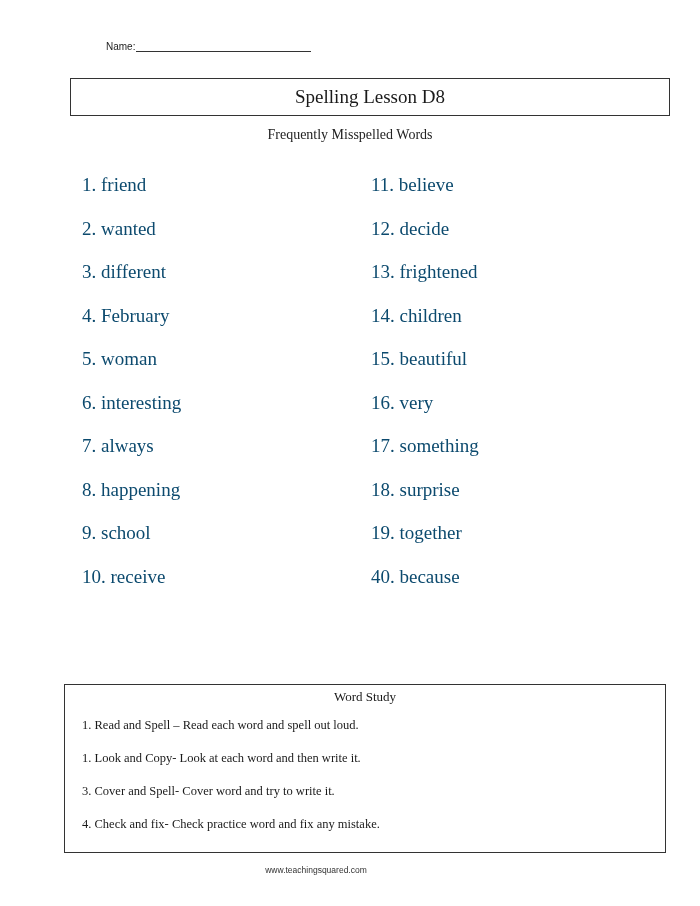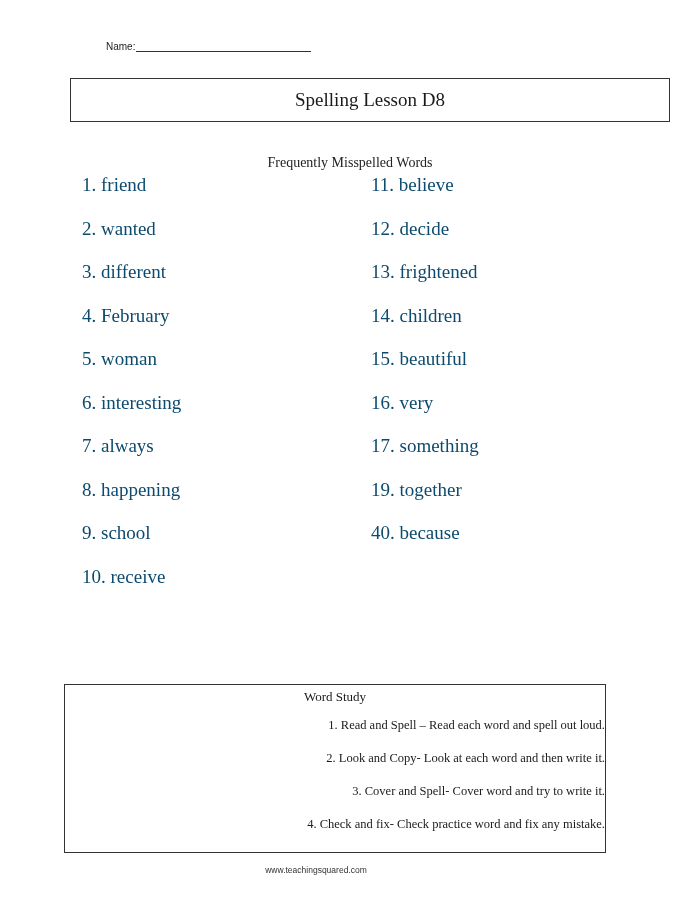--- a/index.html
+++ b/index.html
@@ -1,28 +1,28 @@
 <!DOCTYPE html>
 <html><head>
   <meta charset="utf-8">
   <style>
     html, body { margin: 0; padding: 0; background: #ffffff; }
     body { width: 700px; height: 906px; position: relative; overflow: hidden; color: #1a1a1a; }
     .name-line { position: absolute; left: 66px; top: 41px; font-family: "Liberation Sans", sans-serif; font-size: 10px; color: #222; display: flex; align-items: flex-end; padding-left: 40px; }
     .name-line .blank { display: inline-block; width: 175px; border-bottom: 1px solid #333; height: 10px; margin-left: 1px; }
-    .title-box { position: absolute; left: 70px; top: 78px; width: 600px; height: 44px; border: 1px solid #333; box-sizing: border-box; display: flex; align-items: center; justify-content: center; font-family: "Liberation Serif", serif; font-size: 19px; color: #1a1a1a; }
-    .subtitle { position: absolute; left: 0; top: 127px; width: 700px; text-align: center; font-family: "Liberation Serif", serif; font-size: 14px; color: #222; margin-top: 28px; }
+    .title-box { position: absolute; left: 70px; top: 78px; width: 600px; height: 38px; border: 1px solid #333; box-sizing: border-box; display: flex; align-items: center; justify-content: center; font-family: "Liberation Serif", serif; font-size: 19px; color: #1a1a1a; }
+    .subtitle { position: absolute; left: 0; top: 127px; width: 700px; text-align: center; font-family: "Liberation Serif", serif; font-size: 14px; color: #222; }
     .words { position: absolute; top: 172px; font-family: "Liberation Serif", serif; font-size: 19px; color: #0c4a6e; }
     .words.left { left: 82px; }
     .words.right { left: 371px; }
     .word { height: 43.5px; line-height: 26px; white-space: nowrap; }
-    .study-box { position: absolute; left: 64px; top: 684px; width: 542px; height: 169px; border: 1px solid #333; box-sizing: border-box; font-family: "Liberation Serif", serif; color: #1a1a1a; }
+    .study-box { position: absolute; left: 64px; top: 684px; width: 602px; height: 169px; border: 1px solid #333; box-sizing: border-box; font-family: "Liberation Serif", serif; color: #1a1a1a; }
     .study-title { text-align: center; font-size: 13px; margin-top: 4px; }
     .study-steps { margin-top: 12px; padding-left: 17px; }
-    .step { font-size: 12.5px; height: 33px; line-height: 16px; text-align: right; }
+    .step { font-size: 12.5px; height: 33px; line-height: 16px; }
     .footer { position: absolute; left: 0; top: 865px; width: 632px; text-align: center; font-family: "Liberation Sans", sans-serif; font-size: 8.5px; color: #333; }
   </style>
 </head>
 <body>
 
 <div class="name-line">
   <span>Name:</span>
   <span class="blank"></span>
 </div>
 
@@ -46,27 +46,28 @@
 </div>
 
 <div class="words right">
   <div class="word">11. believe</div>
   <div class="word">12. decide</div>
   <div class="word">13. frightened</div>
   <div class="word">14. children</div>
   <div class="word">15. beautiful</div>
   <div class="word">16. very</div>
   <div class="word">17. something</div>
+  <div class="word">18. surprise</div>
   <div class="word">19. together</div>
   <div class="word">40. because</div>
 </div>
 
 <div class="study-box">
   <div class="study-title">Word Study</div>
   <div class="study-steps">
     <div class="step">1. Read and Spell – Read each word and spell out loud.</div>
-    <div class="step">2. Look and Copy- Look at each word and then write it.</div>
+    <div class="step">1. Look and Copy- Look at each word and then write it.</div>
     <div class="step">3. Cover and Spell- Cover word and try to write it.</div>
     <div class="step">4. Check and fix- Check practice word and fix any mistake.</div>
   </div>
 </div>
 
 <div class="footer">www.teachingsquared.com</div>
 
 </body></html>

